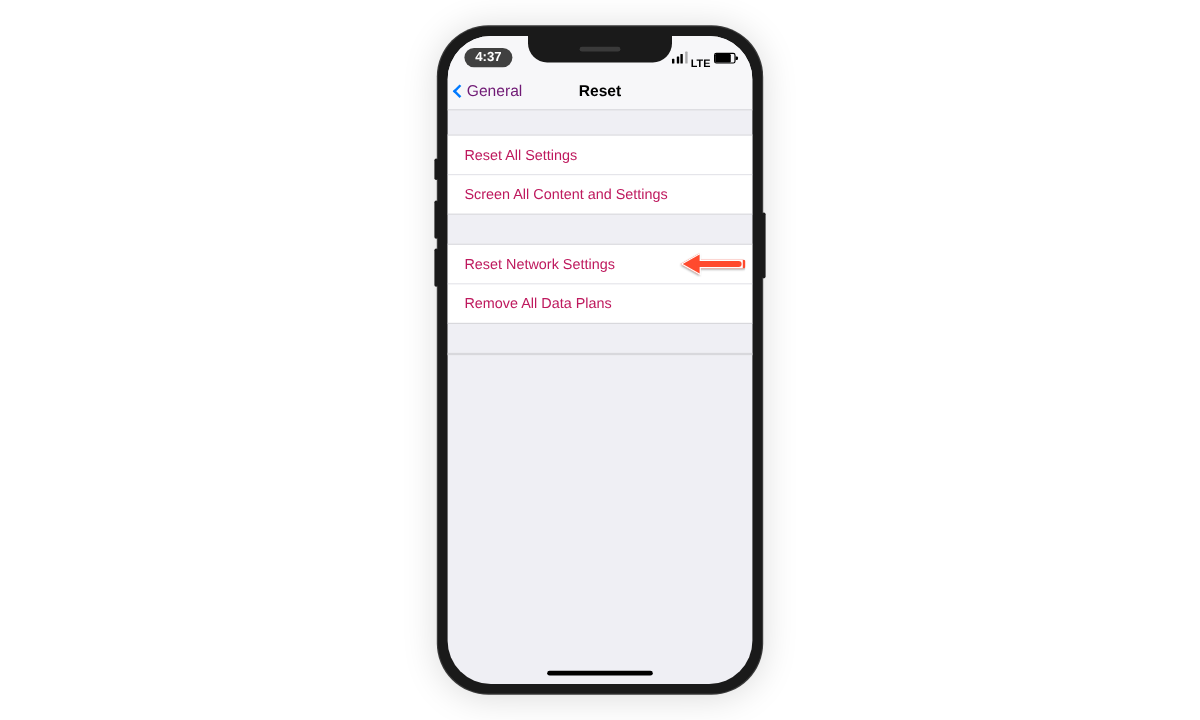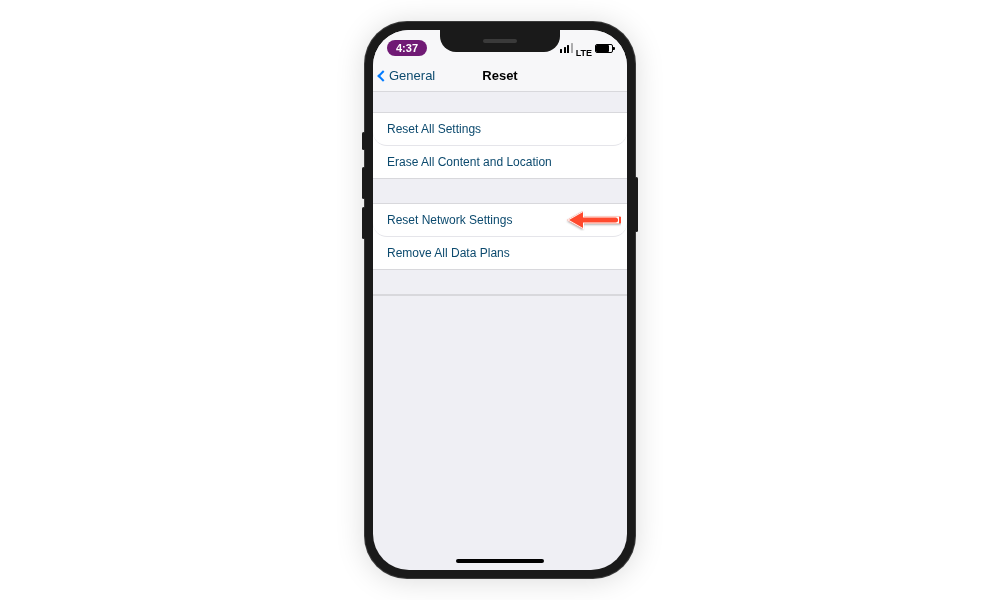--- a/index.html
+++ b/index.html
@@ -76,21 +76,21 @@
       height: 30px;
       display: flex;
       justify-content: space-between;
       align-items: center;
       padding: 6px 14px 0;
       background: #f7f7f9;
       position: relative;
       z-index: 10;
     }
     .time-pill {
-      background: #701a75;
+      background: #404040;
       color: #fff;
       font-size: 11px;
       font-weight: 600;
       padding: 2px 9px;
       border-radius: 10px;
     }
     .status-right {
       display: flex;
       align-items: center;
       gap: 3px;
@@ -140,21 +140,21 @@
       background: #f7f7f9;
       border-bottom: 1px solid #d8d8dc;
       display: flex;
       align-items: center;
       position: relative;
       padding: 0 6px;
     }
     .back-btn {
       display: flex;
       align-items: center;
-      color: #0c4a6e;
+      color: #701a75;
       font-size: 13px;
       gap: 2px;
     }
     .back-chevron {
       width: 8px;
       height: 8px;
       border-left: 2px solid #007aff;
       border-bottom: 2px solid #007aff;
       transform: rotate(45deg);
     }
@@ -174,24 +174,23 @@
     .group {
       margin-top: 24px;
       background: #fff;
       border-top: 0.5px solid #d8d8dc;
       border-bottom: 0.5px solid #d8d8dc;
     }
     .group:first-child { margin-top: 20px; }
     .row {
       padding: 9px 14px;
       font-size: 12px;
-      color: #0c4a6e;
+      color: #be185d;
       border-bottom: 0.5px solid #e5e5ea;
       position: relative;
-      border-radius: 14px;
     }
     .row:last-child { border-bottom: none; }
     
     
     .arrow {
       position: absolute;
       right: 6px;
       top: 50%;
       transform: translateY(-50%);
       width: 56px;
@@ -250,21 +249,21 @@
       <div class="nav-title">Reset</div>
     </div>
 
     <div class="content">
 
       <div class="group">
         <div class="row">
           <span>Reset All Settings</span>
         </div>
         <div class="row">
-          <span>Erase All Content and Location</span>
+          <span>Screen All Content and Settings</span>
         </div>
       </div>
 
       <div class="group">
         <div class="row">
           <span>Reset Network Settings</span>
           <svg class="arrow" viewBox="0 0 56 22">
             <defs>
               <filter id="shadow" x="-20%" y="-20%" width="140%" height="140%">
                 <feDropShadow dx="0" dy="1" stdDeviation="1" flood-opacity="0.4"></feDropShadow>

